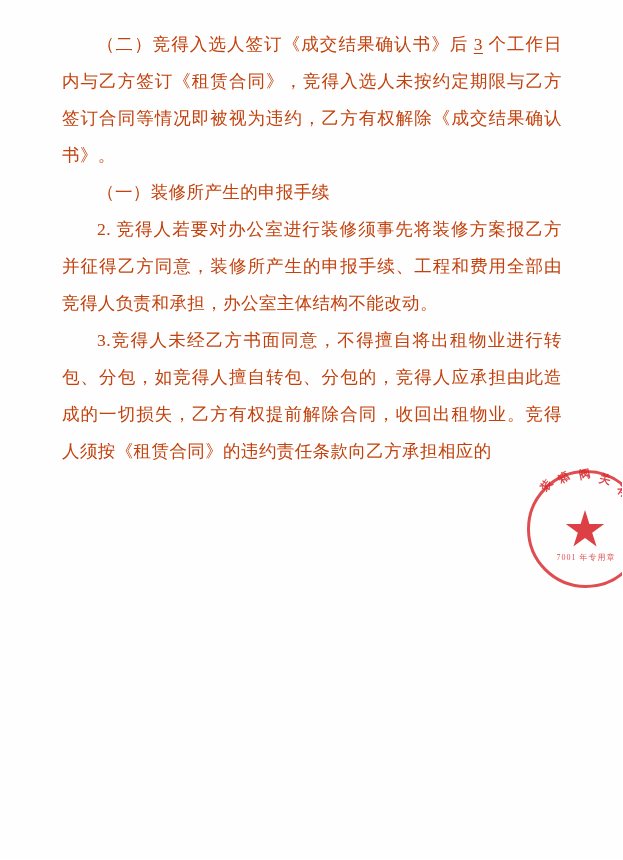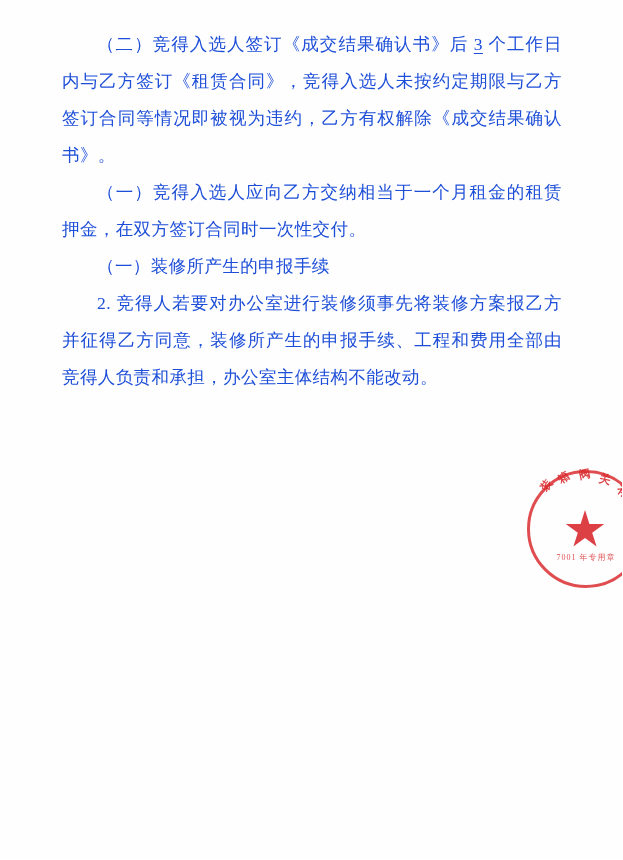--- a/index.html
+++ b/index.html
@@ -17,21 +17,21 @@
     background: #fefefe;
     overflow: hidden;
   }
   .doc-body {
     position: absolute;
     left: 62px;
     top: 26px;
     width: 500px;
     font-size: 17.5px;
     line-height: 37px;
-    color: #1d4ed8;
+    color: #c2410c;
     letter-spacing: 0.4px;
   }
   .para {
     margin: 0 0 0 0;
     text-align: justify;
     text-justify: inter-ideograph;
   }
   .indent {
     text-indent: 2em;
   }
@@ -113,27 +113,27 @@
 </head>
 <body>
 
 <div id="page">
 
   <div class="doc-body">
     <p class="para indent">
       <span>（二）竞得入选人签订《成交结果确认书》后 </span><span class="underline">3</span><span> 个工作日内与乙方签订《租赁合同》，竞得入选人未按约定期限与乙方签订合同等情况即被视为违约，乙方有权解除《成交结果确认书》。</span>
     </p>
     <p class="para indent">
-      <span>（一）竞得入选人应向乙方交纳相当于一个月租金的租赁押金，在双方签订合同时一次性交付。</span>
-    </p>
-    <p class="para indent">
       <span>（一）装修所产生的申报手续</span>
     </p>
     <p class="para indent">
       <span>2. 竞得人若要对办公室进行装修须事先将装修方案报乙方并征得乙方同意，装修所产生的申报手续、工程和费用全部由竞得人负责和承担，办公室主体结构不能改动。</span>
+    </p>
+    <p class="para indent">
+      <span>3.竞得人未经乙方书面同意，不得擅自将出租物业进行转包、分包，如竞得人擅自转包、分包的，竞得人应承担由此造成的一切损失，乙方有权提前解除合同，收回出租物业。竞得人须按《租赁合同》的违约责任条款向乙方承担相应的</span>
     </p>
   </div>
 
   <div id="seal">
     <div class="ring"></div>
     <div class="star"></div>
     <div class="seal-text">
       <span style="left:14px; top:8px; transform: rotate(-55deg);">装</span>
       <span style="left:31px; top:0px; transform: rotate(-35deg);">箱</span>
       <span style="left:52px; top:-3px; transform: rotate(-12deg);">阀</span>

